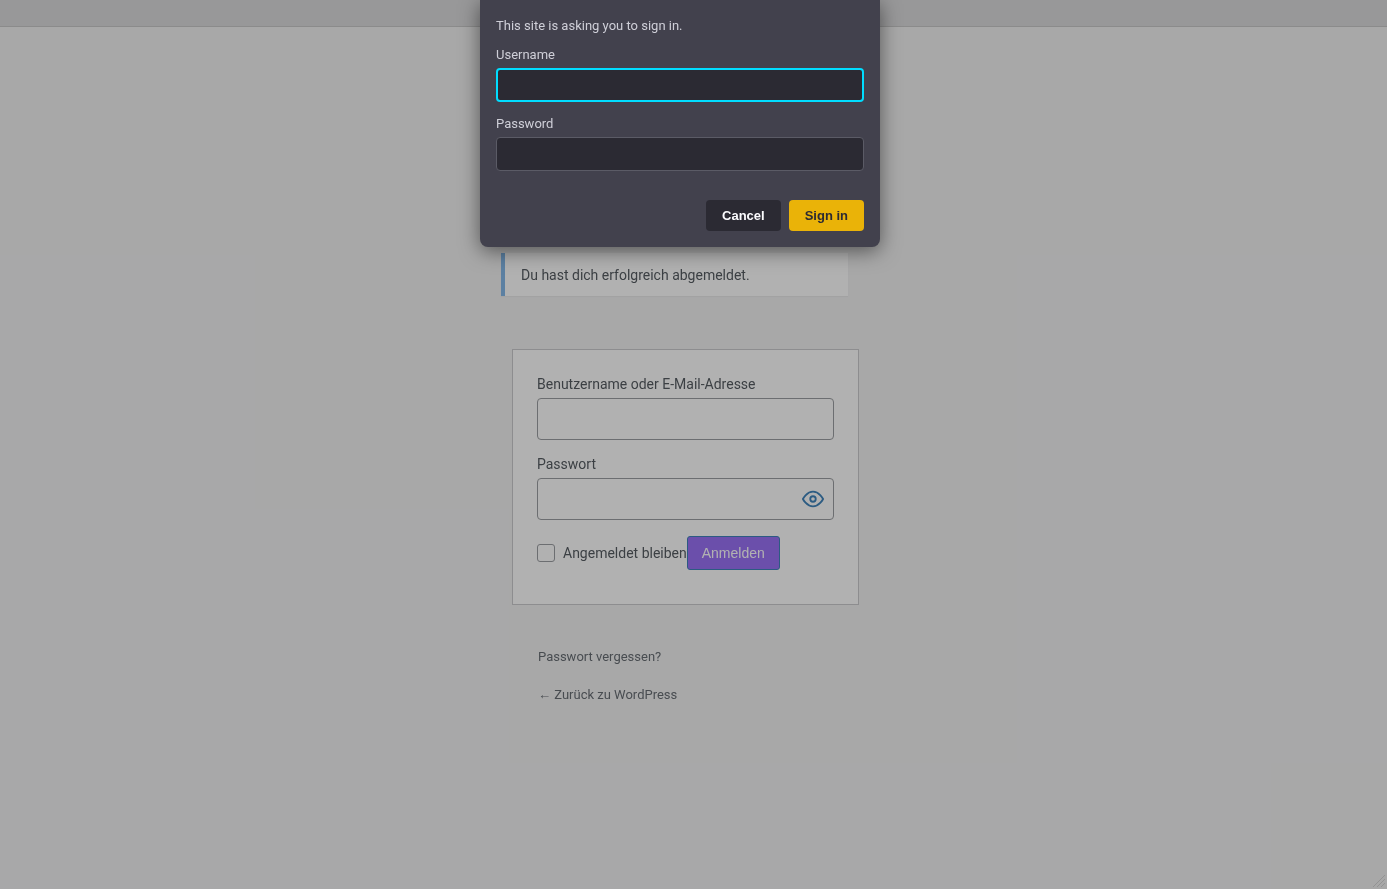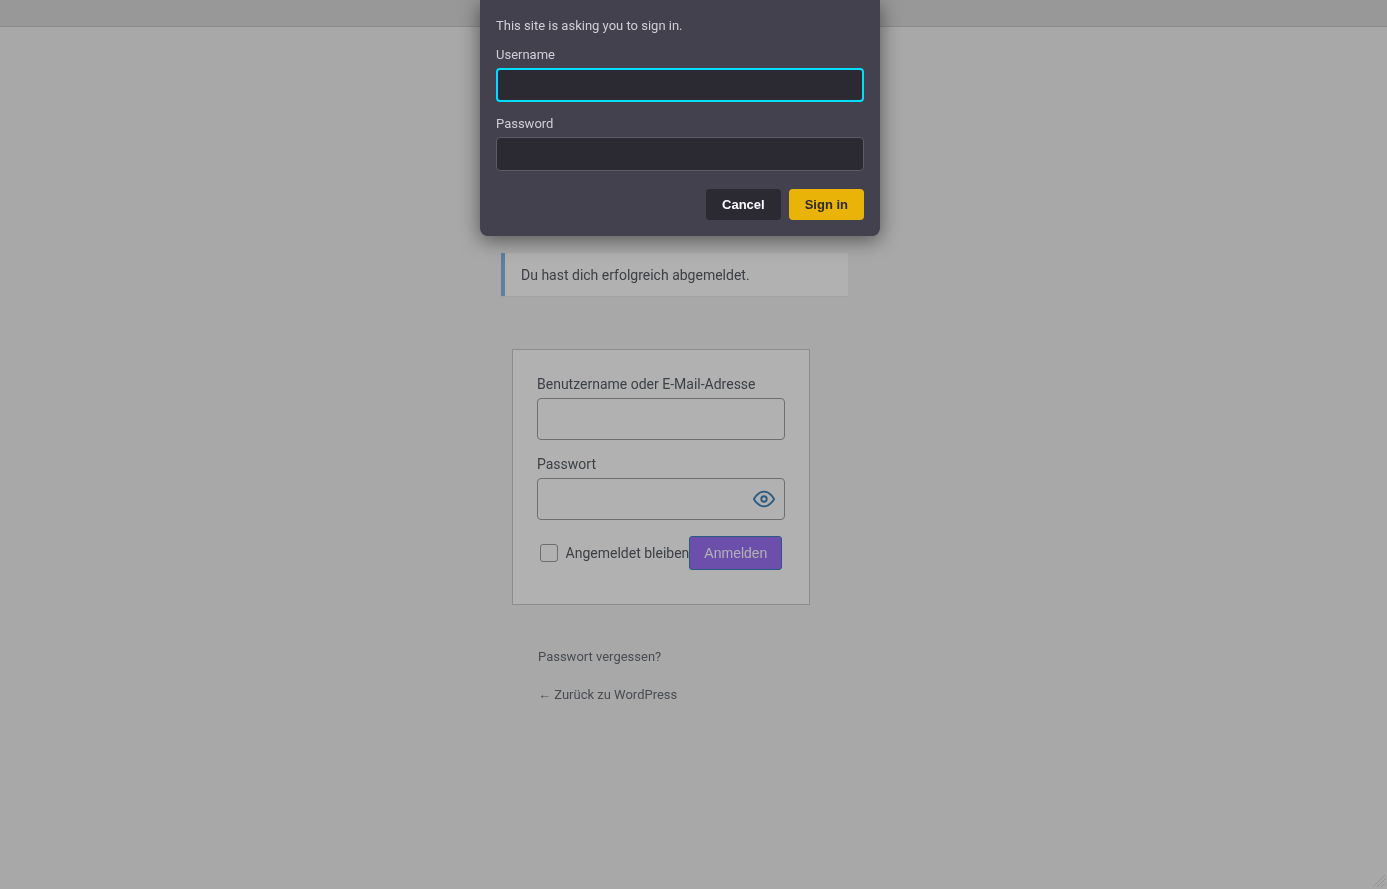--- a/index.html
+++ b/index.html
@@ -47,21 +47,21 @@
       box-shadow: 0 1px 1px rgba(0,0,0,0.04);
     }
     .info-box span {
       color: #3c434a;
       font-size: 14px;
     }
     .login-card {
       position: absolute;
       top: 322px;
       left: 512px;
-      width: 298px;
+      width: 347px;
       background: #fff;
       border: 1px solid #c3c4c7;
       padding: 26px 24px 34px;
     }
     .field-group {
       margin-bottom: 16px;
     }
     .field-label {
       display: block;
       color: #3c434a;
@@ -89,21 +89,21 @@
       border: none;
       background: transparent;
       cursor: pointer;
       display: flex;
       align-items: center;
       justify-content: center;
       color: #2271b1;
     }
     .bottom-row {
       display: flex;
-      justify-content: center;
+      justify-content: flex-start;
       align-items: center;
       margin-top: 8px;
     }
     .remember-wrap {
       display: flex;
       align-items: center;
       gap: 8px;
     }
     .checkbox {
       width: 18px;
@@ -178,21 +178,21 @@
       margin-bottom: 14px;
     }
     .auth-input.focused {
       border: 2px solid #00ddff;
       outline: none;
     }
     .auth-buttons {
       display: flex;
       justify-content: flex-end;
       gap: 8px;
-      margin-top: 4px;
+      margin-top: 15px;
     }
     .auth-btn {
       padding: 8px 16px;
       border-radius: 4px;
       font-size: 13px;
       font-weight: 600;
       border: none;
       cursor: pointer;
     }
     .auth-btn.cancel {

